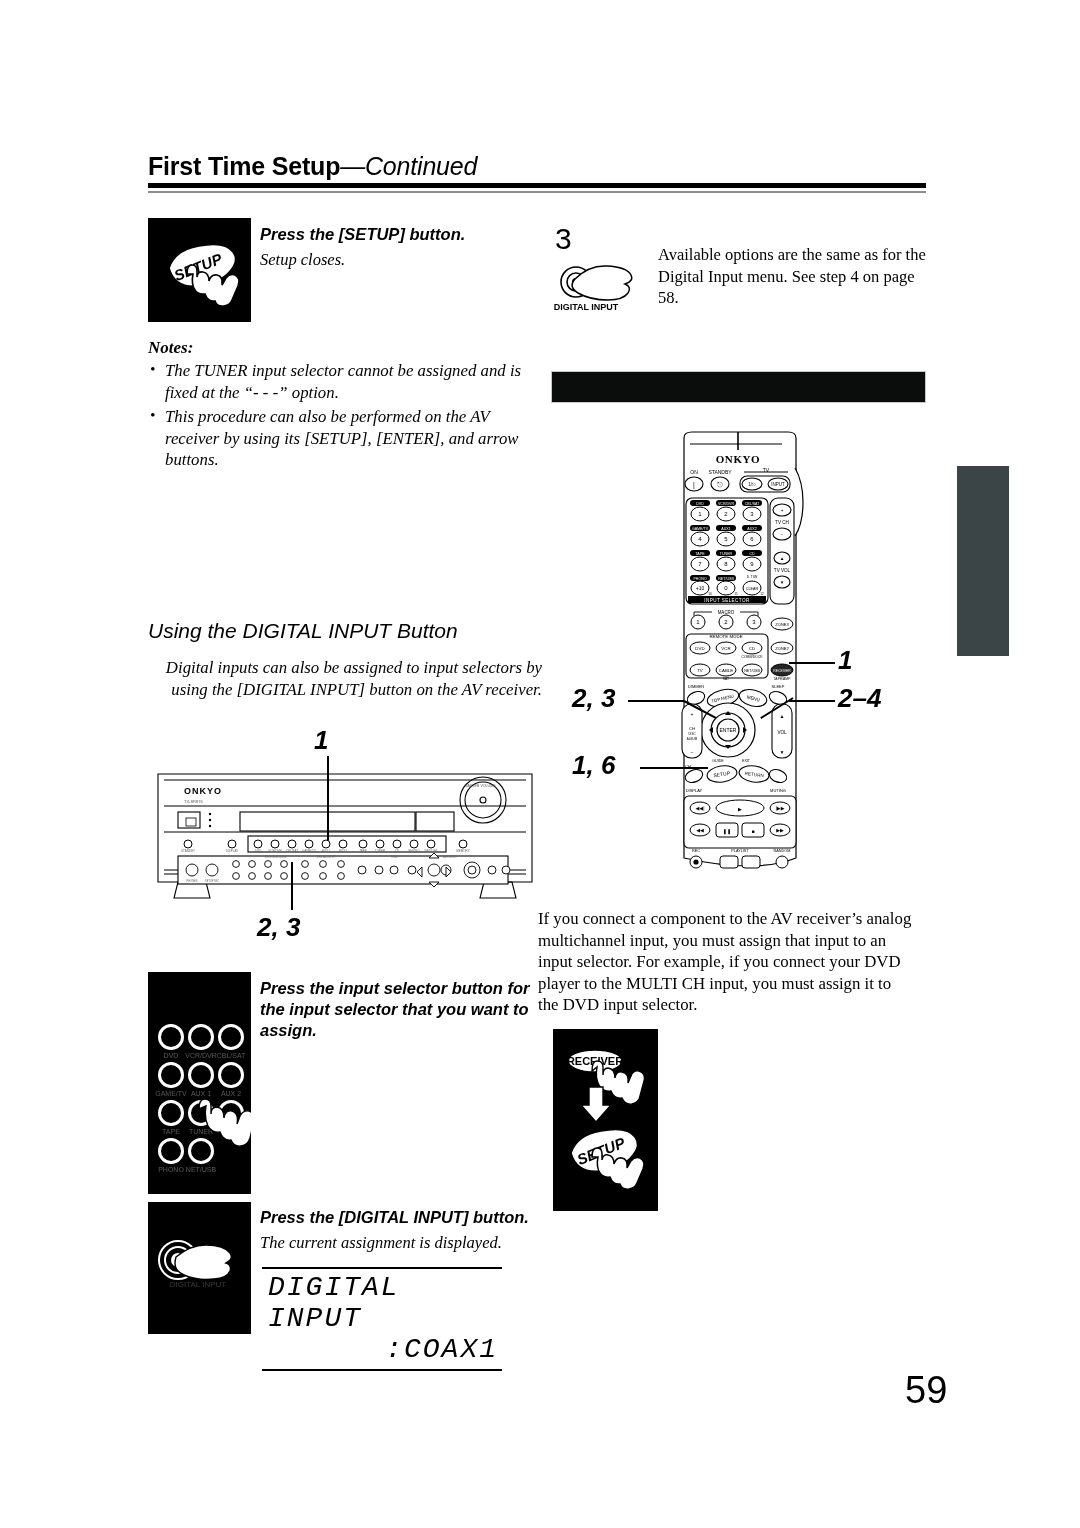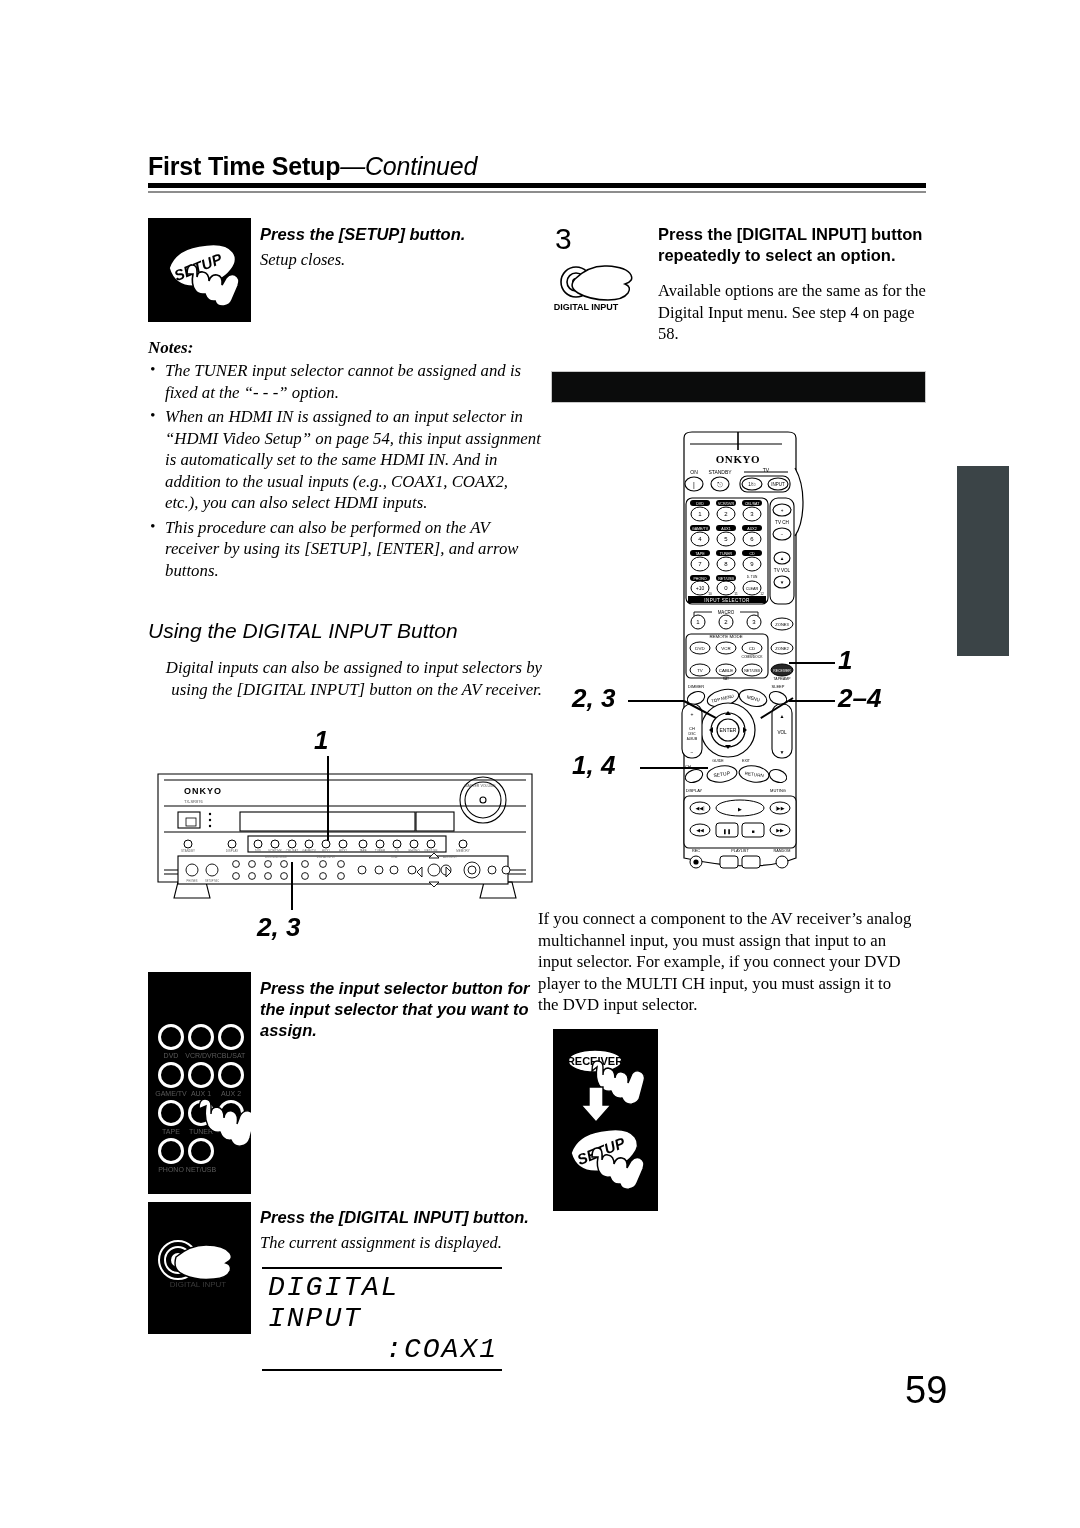--- a/index.html
+++ b/index.html
@@ -82,21 +82,20 @@
   </div>
   <div class="colL" style="top:224px;left:260px;width:282px;">
     <div class="steptitle">Press the [SETUP] button.</div>
     <div class="stepbody" style="margin-top:4px;">Setup closes.</div>
   </div>
 
   <div class="colL" style="top:338px;">
     <div class="notes-h">Notes:</div>
     <ul class="notes">
       <li>The TUNER input selector cannot be assigned and is fixed at the “- - -” option.</li>
-      <li>When an HDMI IN  is assigned to an input selector in “HDMI Video Setup” on page 54, this input assignment is automatically set to the same HDMI IN. And in addition to the usual inputs (e.g., COAX1, COAX2, etc.), you can also select HDMI inputs.</li>
       <li>This procedure can also be performed on the AV receiver by using its [SETUP], [ENTER], and arrow buttons.</li>
     </ul>
   </div>
 
   <div class="colL" style="top:618px;">
     <div class="sec-h">Using the DIGITAL INPUT Button</div>
     <div class="para" style="margin-top:13px;text-align:right;">Digital inputs can also be assigned to input selectors by using the [DIGITAL INPUT] button on the AV receiver.</div>
   </div>
 
   <div class="callout" style="left:314px;top:725px;">1</div>
@@ -291,22 +290,21 @@
       </g>
       <circle cx="28" cy="24" r="4" fill="#000"></circle>
       <g fill="#fff" stroke="#000" stroke-width="1.5">
         <path d="M27 21 q14 -14 32 -13 q20 1 24 9 q3 6 -6 9 q7 3 3 9 q-5 7 -20 7 q-18 0 -30 -7 q-10 -6 -3 -14z"></path>
       </g>
       <text x="38" y="52" text-anchor="middle" font-family="Liberation Sans, sans-serif" font-size="9" font-weight="bold" fill="#000">DIGITAL INPUT</text>
     </svg>
   </div>
 
   <div class="colR" style="top:224px;left:658px;width:268px;">
-    <div class="steptitle">Press the [DIGITAL INPUT] button repeatedly to select an option.</div>
-    <div class="stepbody" style="margin-top:14px;">Available options are the same as for the Digital Input menu. See step 4 on page 58.</div>
+    <div class="stepbody" style="margin-top:20px;">Available options are the same as for the Digital Input menu. See step 4 on page 58.</div>
   </div>
 
   <div class="banner"></div>
 
   <div style="position:absolute;left:658px;top:428px;width:165px;height:448px;">
     <svg viewBox="0 0 165 448" width="165" height="448">
       <g fill="#fff" stroke="#000" stroke-width="1.2">
         <path d="M26 10 q0 -6 8 -6 l96 0 q8 0 8 6 l0 420 q-40 16 -112 0 z"></path>
         <path d="M32 16 l92 0"></path>
         <path d="M137 40 q8 14 8 34 q0 22 -8 34"></path>
@@ -558,21 +556,21 @@
   <div class="lead" style="left:789px;top:662px;width:46px;height:2px;"></div>
 
   <div class="callout" style="left:572px;top:683px;">2, 3</div>
   <div class="lead" style="left:628px;top:700px;width:56px;height:2px;"></div>
   <div class="lead" style="left:684px;top:700px;width:36px;height:2px;transform:rotate(28deg);transform-origin:left center;"></div>
 
   <div class="callout" style="left:838px;top:683px;">2–4</div>
   <div class="lead" style="left:789px;top:700px;width:46px;height:2px;"></div>
   <div class="lead" style="left:755px;top:697px;width:38px;height:2px;transform:rotate(-32deg);transform-origin:right center;"></div>
 
-  <div class="callout" style="left:572px;top:750px;">1, 4</div>
+  <div class="callout" style="left:572px;top:750px;">1, 6</div>
   <div class="lead" style="left:640px;top:767px;width:68px;height:2px;"></div>
 
   <div class="colR" style="top:908px;">
     <div class="para">If you connect a component to the AV receiver’s analog multichannel input, you must assign that input to an input selector. For example, if you connect your DVD player to the MULTI CH input, you must assign it to the DVD input selector.</div>
   </div>
 
   <div class="imgbox" style="position:absolute;left:553px;top:1029px;width:105px;height:182px;">
     <svg viewBox="0 0 105 182" width="105" height="182">
       <g fill="#fff" stroke="#000" stroke-width="1.4">
         <ellipse cx="42" cy="32" rx="27" ry="11"></ellipse>

